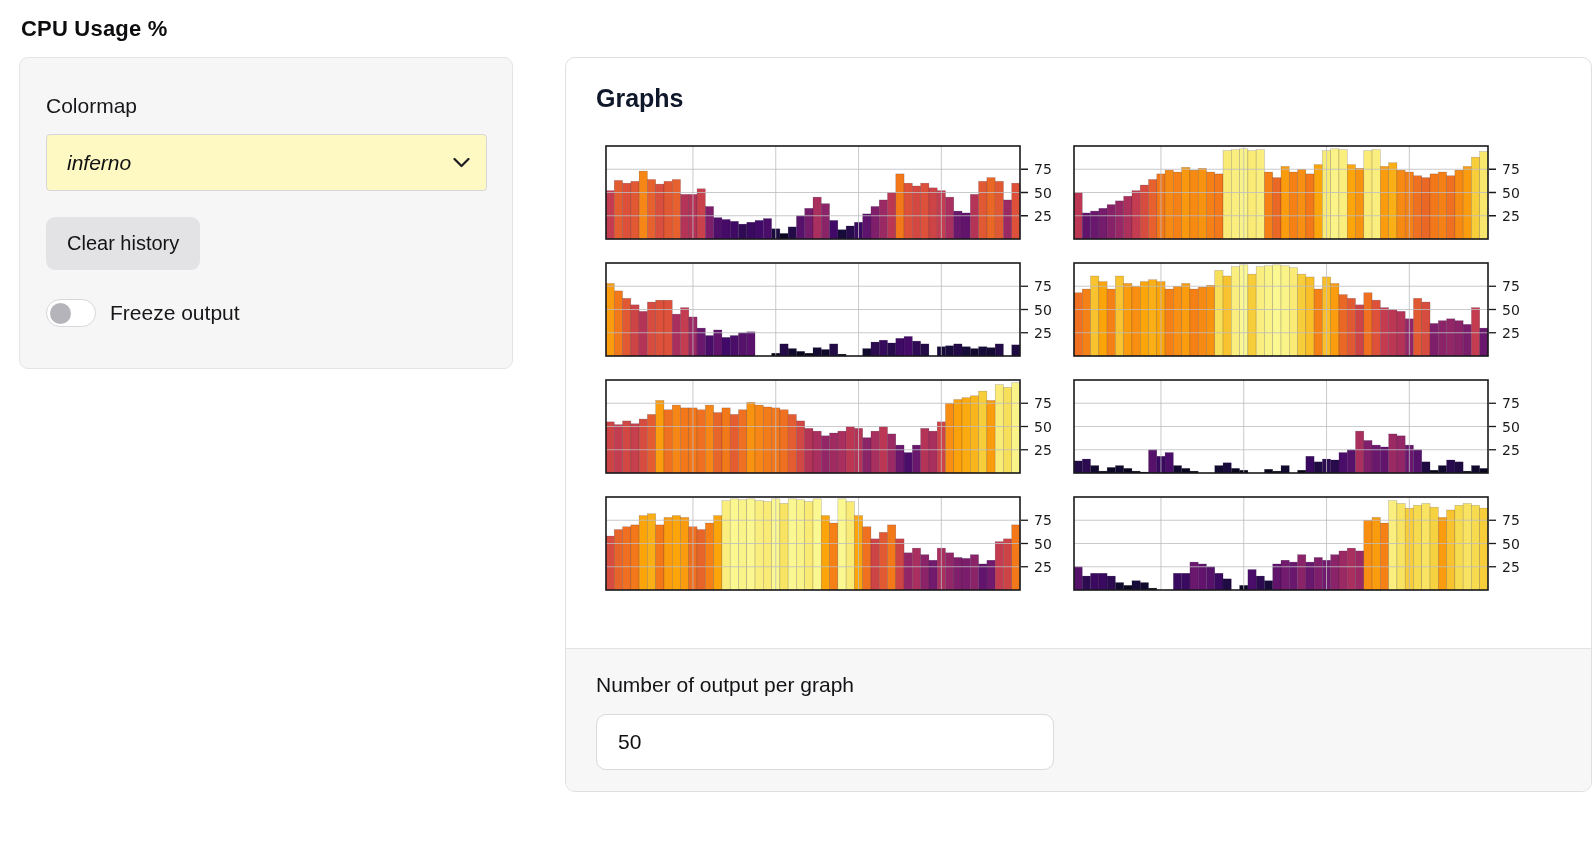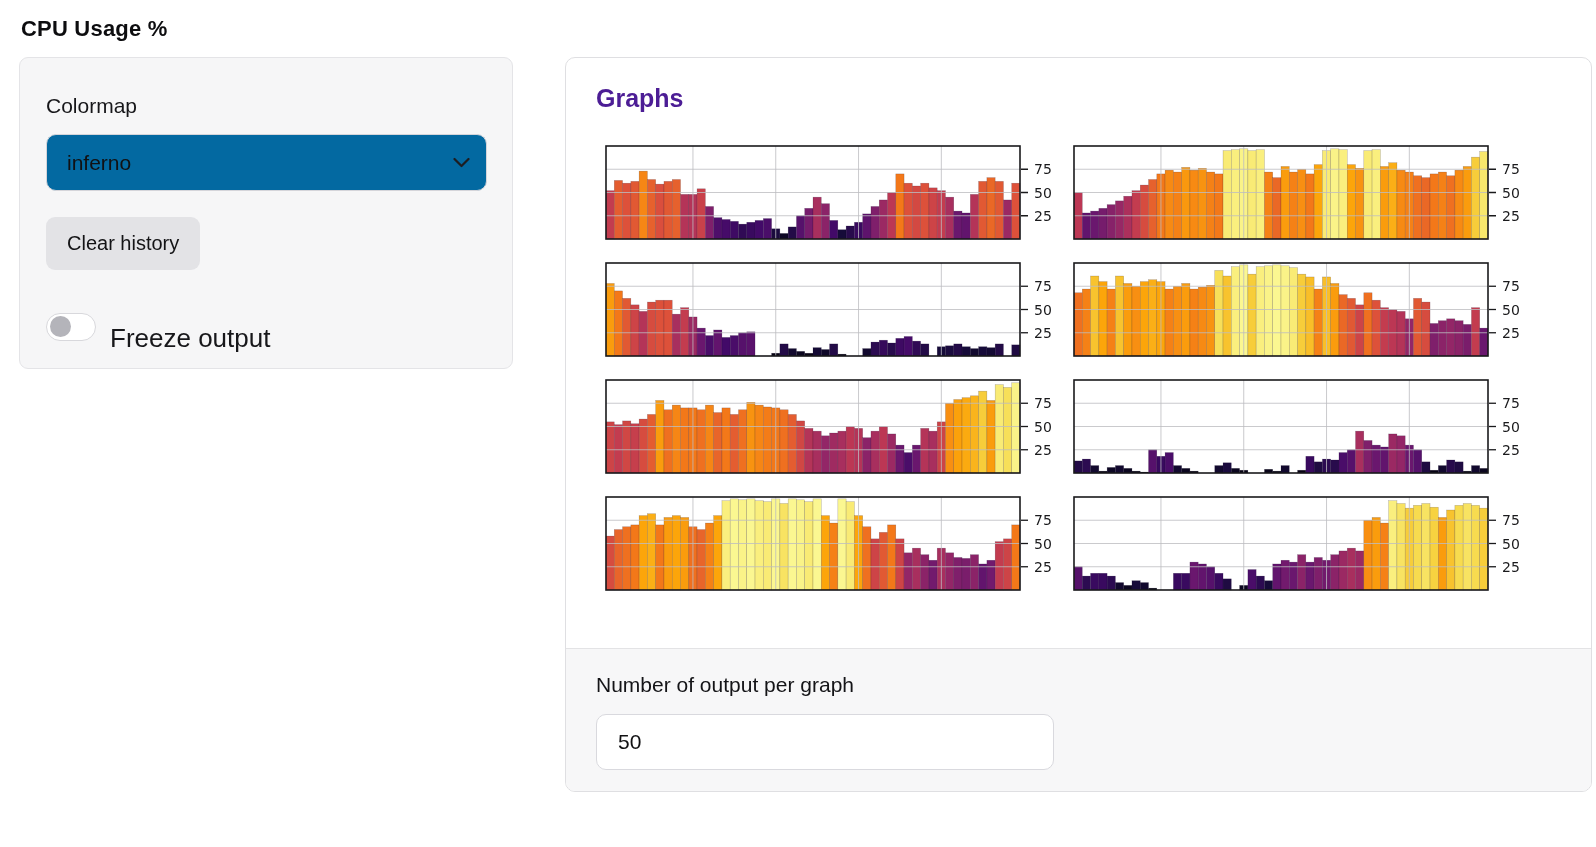--- a/index.html
+++ b/index.html
@@ -27,27 +27,28 @@
     border: 1px solid #e4e4e7;
     border-radius: 9px;
     padding: 36px 28px 0 26px;
     flex: none;
   }
   .field-label { font-size: 21px; color: #17171a; margin-bottom: 16px; }
   .select-wrap { position: relative; width: 441px; height: 57px; }
   select.colormap-select {
     appearance: none; -webkit-appearance: none;
     width: 100%; height: 100%;
-    background: #0369a1;
+    background: #fef9c3;
     border: 1px solid #d5d5da;
-    border-radius: 10px;
+    border-radius: 4px;
     font-family: "Liberation Sans", sans-serif;
     font-size: 21px; color: #111113;
     padding: 0 44px 0 20px;
     outline: none;
+    font-style: italic;
   }
   .chevron { position: absolute; right: 17px; top: 50%; transform: translateY(-50%); pointer-events: none; line-height: 0; }
   button.clear-btn {
     margin-top: 26px;
     height: 53px;
     padding: 0 21px;
     background: #e3e3e6;
     border: none; border-radius: 9px;
     font-family: "Liberation Sans", sans-serif;
     font-size: 20px; color: #141416;
@@ -62,34 +63,34 @@
     border-radius: 14px;
     position: relative;
     cursor: pointer;
     flex: none;
   }
   .switch .knob {
     position: absolute; left: 3px; top: 2.5px;
     width: 21px; height: 21px; border-radius: 50%;
     background: #b4b4ba;
   }
-  .toggle-label { font-size: 26px; color: #17171a; margin-top: 24px; }
+  .toggle-label { font-size: 21px; color: #17171a; }
 
   
   .graphs-card {
     width: 1027px; height: 735px;
     background: #ffffff;
     border: 1px solid #dfdfe2;
     border-radius: 10px;
     display: flex; flex-direction: column;
     overflow: hidden;
     flex: none;
   }
   .graphs-area { flex: 1; padding: 26px 0 0 30px; }
-  h2.graphs-heading { margin: 0 0 32px 0; font-size: 25px; font-weight: 700; color: #4c1d95; }
+  h2.graphs-heading { margin: 0 0 32px 0; font-size: 25px; font-weight: 700; color: #0f172a; }
   .charts-grid {
     margin-left: 9px;
     display: grid;
     grid-template-columns: repeat(2, 460px);
     column-gap: 8px;
     row-gap: 21px;
   }
   .chart-cell { width: 460px; height: 96px; }
 
   .card-footer {

